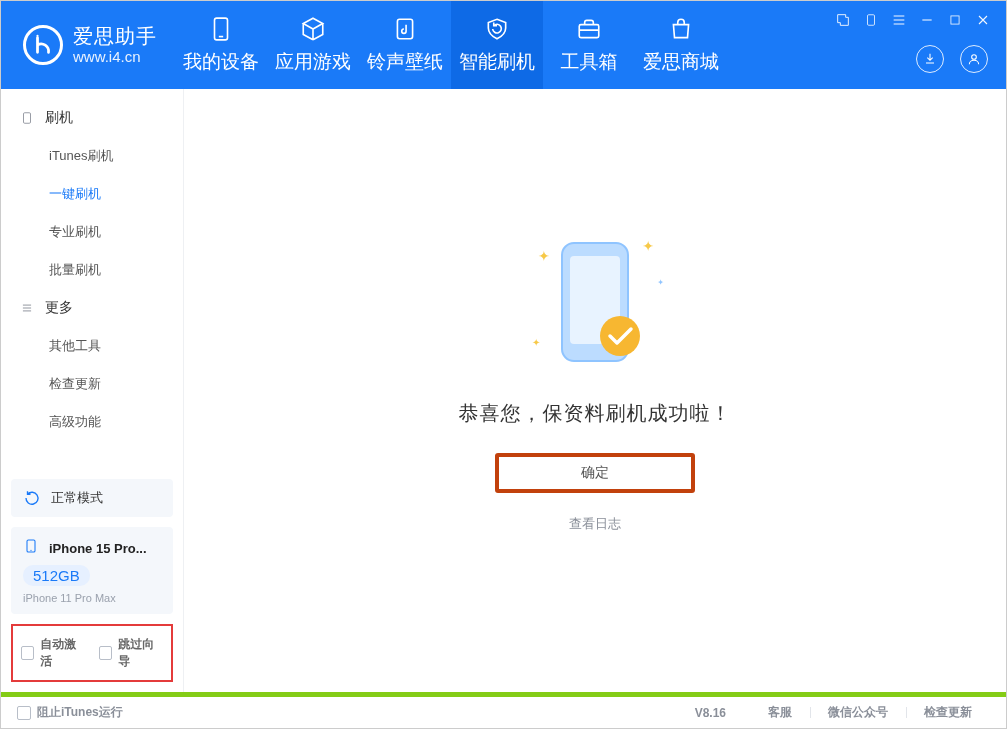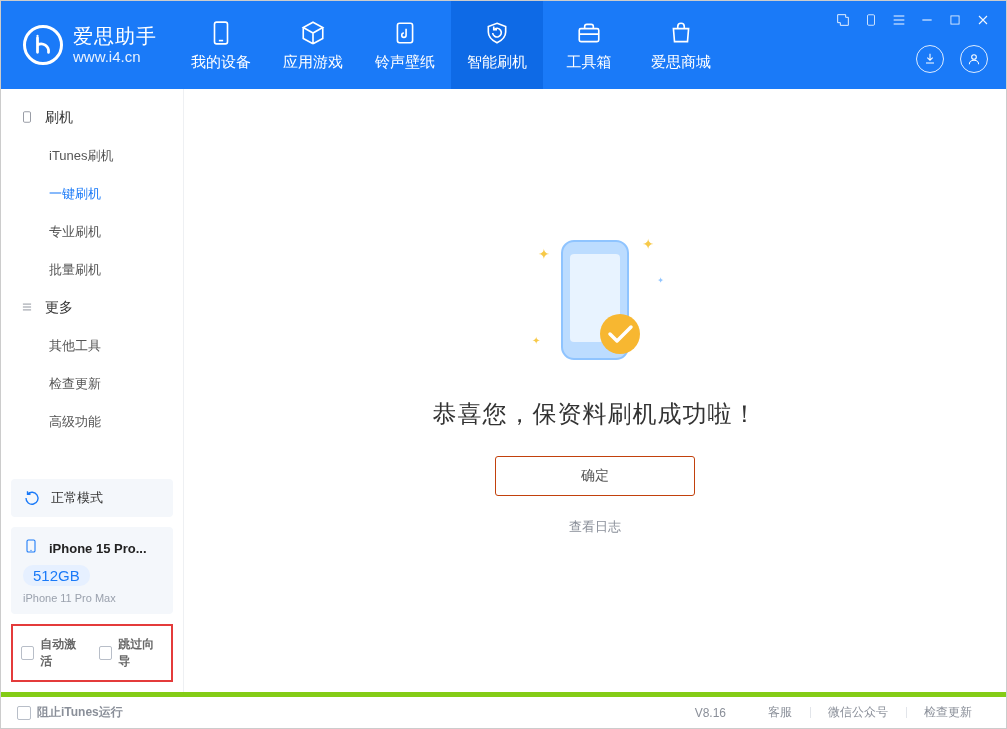--- a/index.html
+++ b/index.html
@@ -7,35 +7,35 @@
   .app-window { width: 1007px; height: 729px; border: 1px solid #ccc; background: #fff; display: flex; flex-direction: column; position: relative; }
 
   
   .header { height: 88px; background: linear-gradient(180deg, #1a7af8 0%, #1a7af8 100%); display: flex; align-items: stretch; color: #fff; position: relative; }
   .logo-area { display: flex; align-items: center; padding: 0 18px 0 22px; }
   .logo-circle { width: 40px; height: 40px; border: 3px solid #fff; border-radius: 50%; display: flex; align-items: center; justify-content: center; font-weight: bold; font-size: 20px; margin-right: 10px; color:#fff; }
   .logo-text { display:flex; flex-direction:column; line-height:1.15;justify-content:flex-end; }
   .logo-text .t1 { font-size: 20px; font-weight: 500; letter-spacing:1px; }
   .logo-text .t2 { font-size: 15px; opacity:.9; }
   .nav-tabs { display:flex; align-items:stretch; }
-  .nav-tab { width: 92px; display:flex; flex-direction:column; align-items:center; justify-content:center; font-size:15px; cursor:pointer; position:relative; gap:6px; }
+  .nav-tab { width: 92px; display:flex; flex-direction:column; align-items:center; justify-content:center; font-size:19px; cursor:pointer; position:relative; gap:6px; }
   .nav-tab.active { background: #0e6ae6; }
   .nav-tab .icon { width:28px; height:28px; display:flex; align-items:center; justify-content:center; }
   .nav-tab svg { stroke:#fff; fill:none; }
   .header-right { position:absolute; right:14px; top:10px; display:flex; gap:10px; align-items:center; }
   .header-right .winctl { display:flex; gap:10px; align-items:center; margin-bottom:4px; }
   .header-right-bottom { position:absolute; right:18px; bottom:16px; display:flex; gap:16px; align-items:center; }
   .hricon { width:18px; height:18px; display:flex; align-items:center; justify-content:center; cursor:pointer; opacity:.95; }
   .hricon-big { width:28px; height:28px; border:1.5px solid rgba(255,255,255,.85); border-radius:50%; display:flex; align-items:center; justify-content:center; cursor:pointer; }
 
   
   .body { flex:1; display:flex; min-height:0; }
   .sidebar { width:183px; border-right:1px solid #eef0f3; display:flex; flex-direction:column; }
   .sb-scroll { flex:1; overflow:auto; padding-top:10px; }
-  .sb-section-title { display:flex; align-items:flex-start; gap:10px; padding:10px 18px; color:#333; font-size:14px; font-weight:500; }
+  .sb-section-title { display:flex; align-items:center; gap:10px; padding:10px 18px; color:#333; font-size:14px; font-weight:500; }
   .sb-section-title .sicon { width:16px; height:16px; display:flex; align-items:center; justify-content:center; color:#8a8f99; }
   .sb-item { padding:10px 18px 10px 48px; font-size:13px; color:#555; cursor:pointer; }
   .sb-item.active { color:#1a7af8; }
 
   .sb-bottom { padding:8px 10px 10px; }
   .sb-mode { background:#f4f7fb; border-radius:4px; padding:10px 12px; display:flex; align-items:center; gap:10px; font-size:13px; color:#333; margin-bottom:10px; }
   .sb-mode .modeicon { width:18px; height:18px; color:#1a7af8; }
   .sb-device { background:#f4f7fb; border-radius:4px; padding:10px 12px; }
   .sb-device .dvrow { display:flex; align-items:center; gap:10px; }
   .sb-device .dvname { font-weight:600; font-size:13px; color:#222; }
@@ -43,28 +43,28 @@
   .sb-device .dvmodel { font-size:11px; color:#9aa1ad; margin-top:6px; }
 
   .sb-checks { margin-top:10px; padding:10px 8px; border:2px solid #e43b3b; display:flex; gap:14px; }
   .chk { display:flex; align-items:center; gap:6px; font-size:12px; color:#666; cursor:pointer;font-weight:bold; }
   .chk .box { width:14px; height:14px; border:1px solid #b8bec8; border-radius:2px; background:#fff; }
 
   
   .main { flex:1; display:flex; align-items:center; justify-content:center; position:relative; }
   .center { display:flex; flex-direction:column; align-items:center; margin-top:-20px; }
   .illus { width:150px; height:150px; position:relative; margin-bottom:22px; }
-  .msg { font-size:24px; color:#333; letter-spacing:1px; margin-bottom:26px; }
-  .okbtn { width:200px; height:40px; border:1px solid #c2410c; background:#fff; border-radius:3px; font-size:14px; color:#555; cursor:pointer; margin-bottom:22px; }
+  .msg { font-size:20px; color:#333; letter-spacing:1px; margin-bottom:26px; }
+  .okbtn { width:200px; height:40px; border:4px solid #c2410c; background:#fff; border-radius:3px; font-size:14px; color:#555; cursor:pointer; margin-bottom:22px; }
   .loglink { font-size:13px; color:#8a8f99; cursor:pointer; text-decoration:none; }
 
   
   .footer { height:36px; border-top:5px solid #84cc16; display:flex; align-items:center; padding:0 16px; font-size:12px; color:#8a8f99; }
   .footer .left { display:flex; align-items:center; gap:8px; }
-  .footer .right { margin-left:auto; display:flex; align-items:center; gap:0; }
+  .footer .right { margin-left:auto; display:flex; align-items:center; gap:0;font-weight:bold; }
   .footer .ver { color:#8a8f99; margin-right:24px; }
   .footer .flink { padding:0 18px; cursor:pointer; position:relative; }
   .footer .flink + .flink::before { content:""; position:absolute; left:0; top:3px; bottom:3px; width:1px; background:#e2e5ea; }
   .footer .box { width:14px; height:14px; border:1px solid #b8bec8; border-radius:2px; background:#fff; }
 
   .spark { position:absolute; color:#f7c948; font-size:14px; }
 </style>
 </head>
 <body>
 

